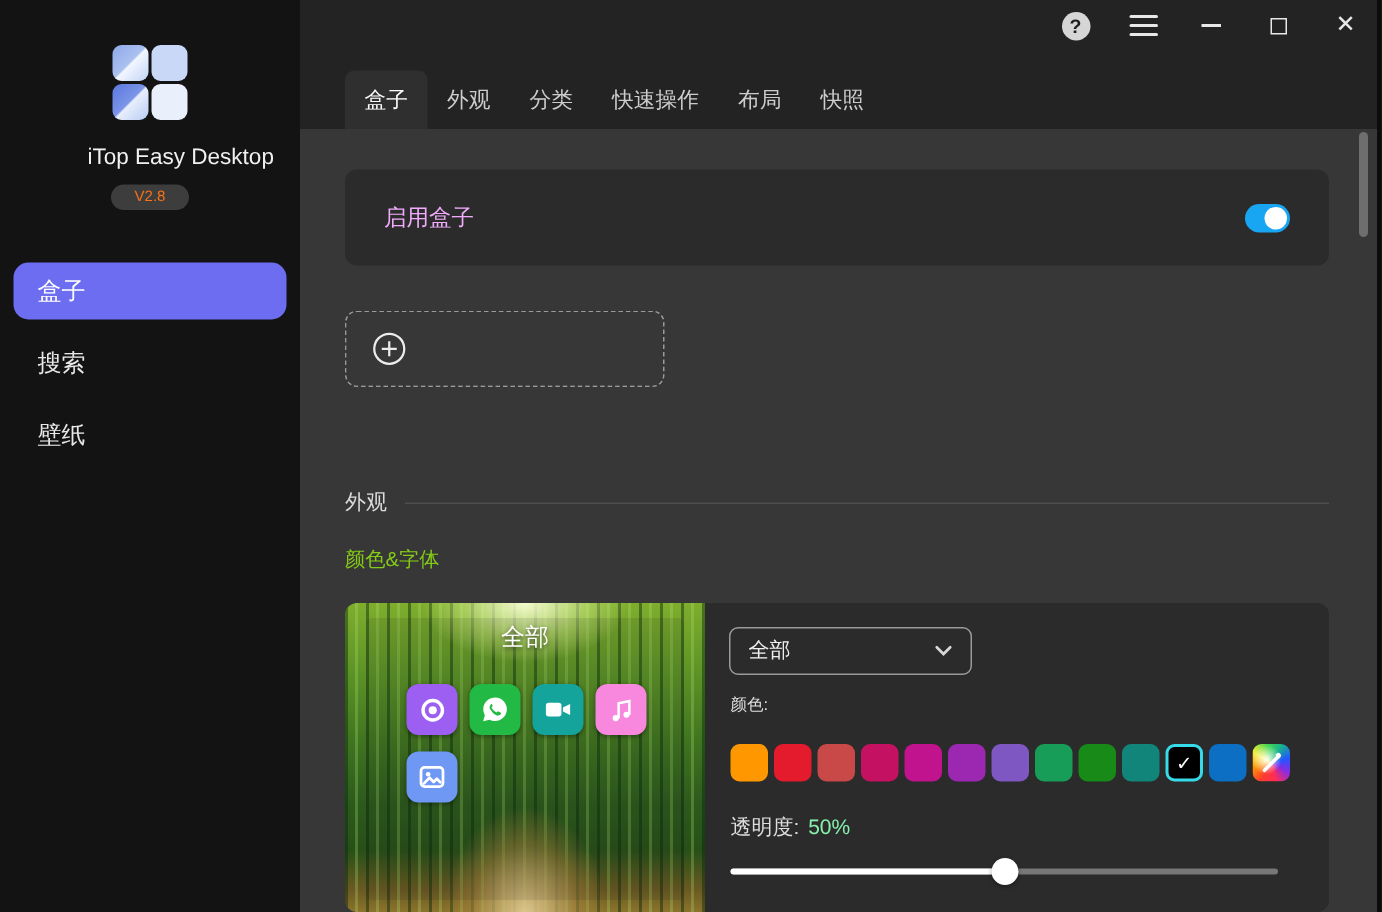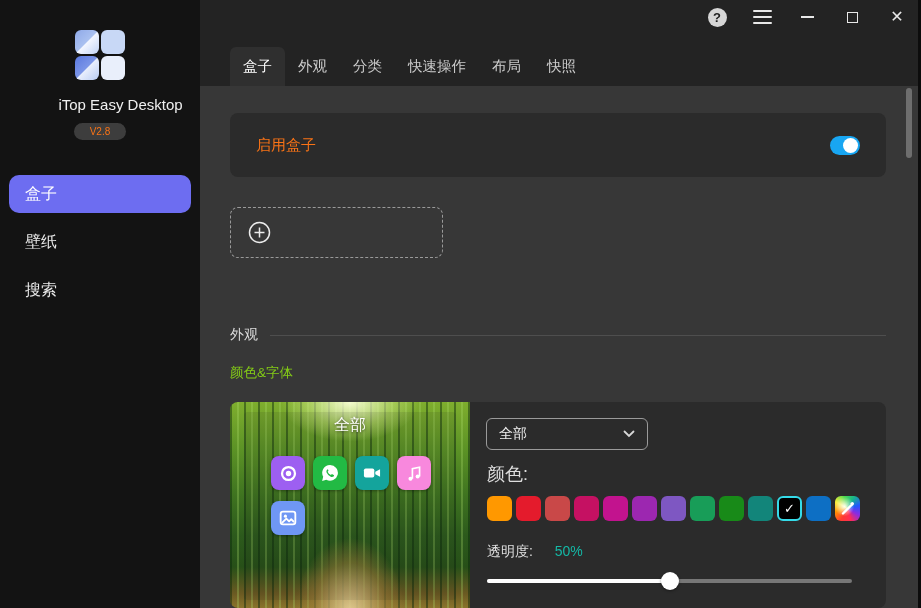--- a/index.html
+++ b/index.html
@@ -38,21 +38,21 @@
   .tab { padding:10px 13px; color:#cccccc; font-size:14.5px; cursor:pointer; }
   .tab.active { background:#2f2f2f; color:#ffffff; border-radius:6px 6px 0 0; }
 
   
   .content { position:absolute; left:200px; top:86px; width:718px; height:522px; background:#373737; }
   .scroll-thumb { position:absolute; right:6px; top:2px; width:6px; height:70px; border-radius:3px; background:#6e6e6e; }
 
   .card { background:#2b2b2b; border-radius:8px; }
   .enable-card { position:absolute; left:30px; top:27px; width:656px; height:64px;
     display:flex; align-items:center; justify-content:space-between; padding:0 26px; }
-  .enable-label { color:#f97316; font-size:15px; }
+  .enable-label { color:#f0abfc; font-size:15px; }
   .toggle { position:relative; width:30px; height:19px; border-radius:10px; background:#4a4a4a; cursor:pointer; }
   .toggle.on { background:#18a6f2; }
   .toggle .knob { position:absolute; top:2px; left:2px; width:15px; height:15px; border-radius:50%; background:#ffffff; }
   .toggle.on .knob { left:auto; right:2px; }
 
   .add-box { position:absolute; left:30px; top:121px; width:213px; height:51px; background:transparent;
     border:1.5px dashed #9a9a9a; border-radius:8px; display:flex; align-items:center; color:#ececec;
     font-size:15px; cursor:pointer; font-family:inherit; }
   .add-box .plus-wrap { margin-left:17px; display:flex; }
   .add-box .label { flex:1; text-align:center; margin-right:30px; }
@@ -79,33 +79,33 @@
   .icons-row.r1 { top:54px; } .icons-row.r2 { top:99px; }
   .app-icon { width:34px; height:34px; border-radius:8px; display:flex; align-items:center;
     justify-content:center; box-shadow:0 1px 3px rgba(0,0,0,0.35); }
 
   .ctrl-col { position:absolute; left:256px; top:0; width:384px; height:206px; }
   .dropdown { position:absolute; left:0; top:16px; width:162px; height:32px; border:1px solid #9a9a9a;
     border-radius:6px; display:flex; align-items:center; padding:0 12px; color:#f0f0f0; font-size:14px;
     cursor:pointer; background:transparent; }
   .dropdown .chev { margin-left:auto; display:flex; }
 
-  .color-label { position:absolute; left:1px; top:60px; color:#dedede; font-size:18px; }
+  .color-label { position:absolute; left:1px; top:60px; color:#dedede; font-size:11px; }
   .swatches { position:absolute; left:1px; top:94px; display:flex; gap:4px; }
   .swatch { width:25px; height:25px; border-radius:6px; cursor:pointer; display:flex;
     align-items:center; justify-content:center; }
   .swatch.selected { border:2px solid #35dbe9; color:#ffffff; font-size:13px; font-weight:bold; }
   .swatch.picker { background:
       radial-gradient(circle at 38% 42%, rgba(255,255,255,0.9), rgba(255,255,255,0) 46%),
       conic-gradient(from 210deg, #ff3b30, #ff9500, #f6ee3a, #4cd94c, #18b58a, #2356ff, #8a2be2, #ff2d55, #ff3b30);
     position:relative; }
   .swatch.picker svg { position:absolute; left:3px; top:3px; }
 
   .opacity-row { position:absolute; left:1px; top:141px; color:#dedede; font-size:14px; }
-  .opacity-row .val { margin-left:18px; color:#14b8a6; }
+  .opacity-row .val { margin-left:2px; color:#86efac; }
   .slider { position:absolute; left:1px; top:169px; width:365px; height:20px; cursor:pointer; }
   .slider .track { position:absolute; top:8px; left:0; width:100%; height:4px; border-radius:2px; background:#777777; }
   .slider .fill { position:absolute; top:8px; left:0; height:4px; border-radius:2px; background:#ffffff; }
   .slider .knob { position:absolute; top:1px; width:18px; height:18px; border-radius:50%; background:#ffffff;
     box-shadow:0 1px 3px rgba(0,0,0,0.4); }
 </style>
 </head>
 <body>
 
 <div class="window">
@@ -131,24 +131,24 @@
       <rect x="3" y="29" width="24" height="24" rx="6" fill="url(#lgB)"></rect>
       <rect x="29" y="29" width="24" height="24" rx="6" fill="#e9effb"></rect>
     </svg>
     <div class="app-name">iTop Easy Desktop</div>
     <div class="version-badge">V2.8</div>
     <nav class="side-nav" id="side-nav">
         <div class="side-item selected">
           <span>盒子</span>
         </div>
         <div class="side-item">
+          <span>搜索</span>
+        </div>
+        <div class="side-item">
           <span>壁纸</span>
-        </div>
-        <div class="side-item">
-          <span>搜索</span>
         </div>
       </nav>
   </aside>
 
   <header class="topbar">
     <div class="win-controls">
       <div class="ctl">
         <span class="help-circle">?</span>
       </div>
       <div class="ctl">

